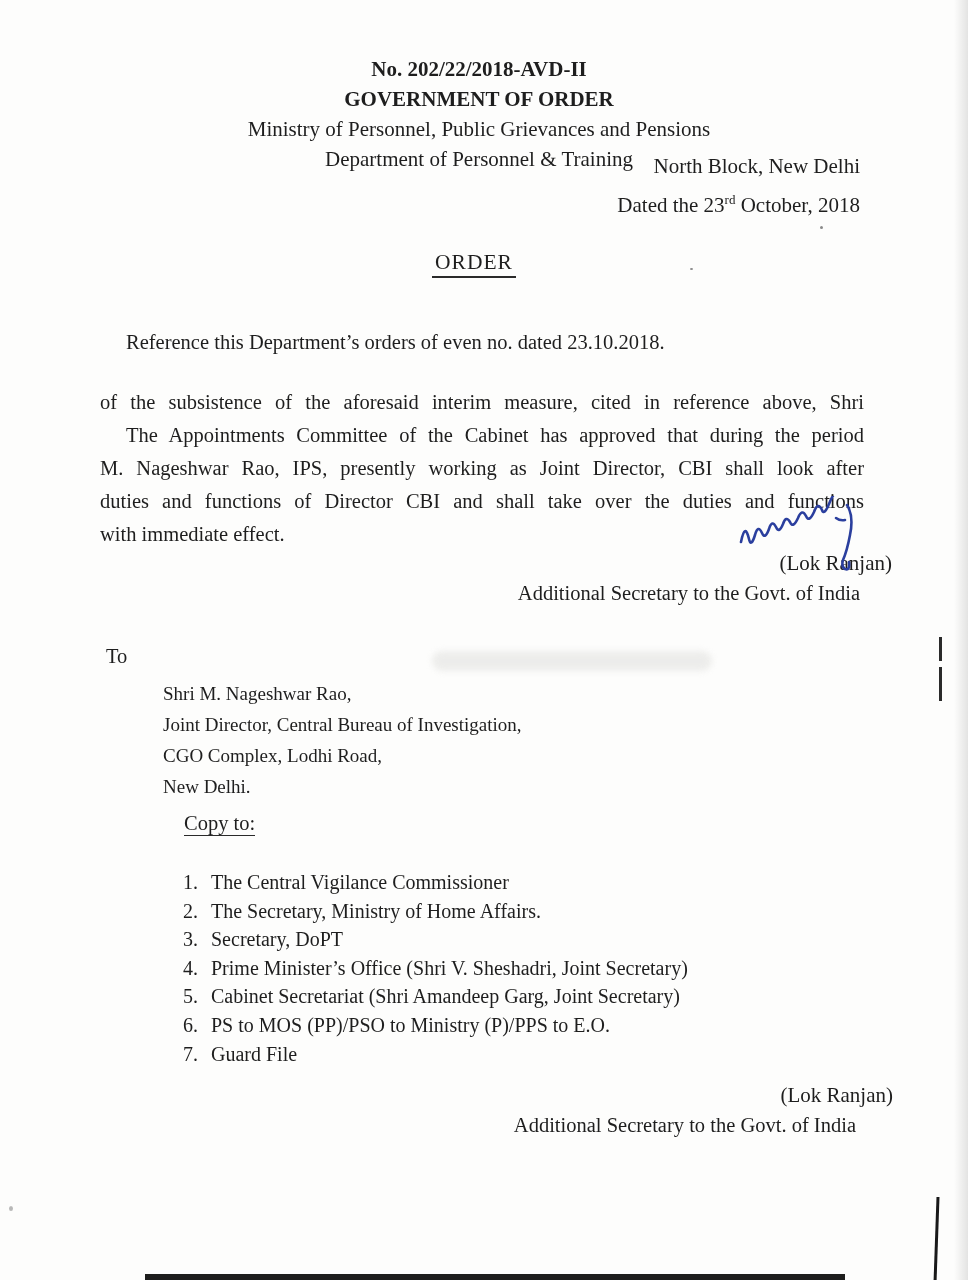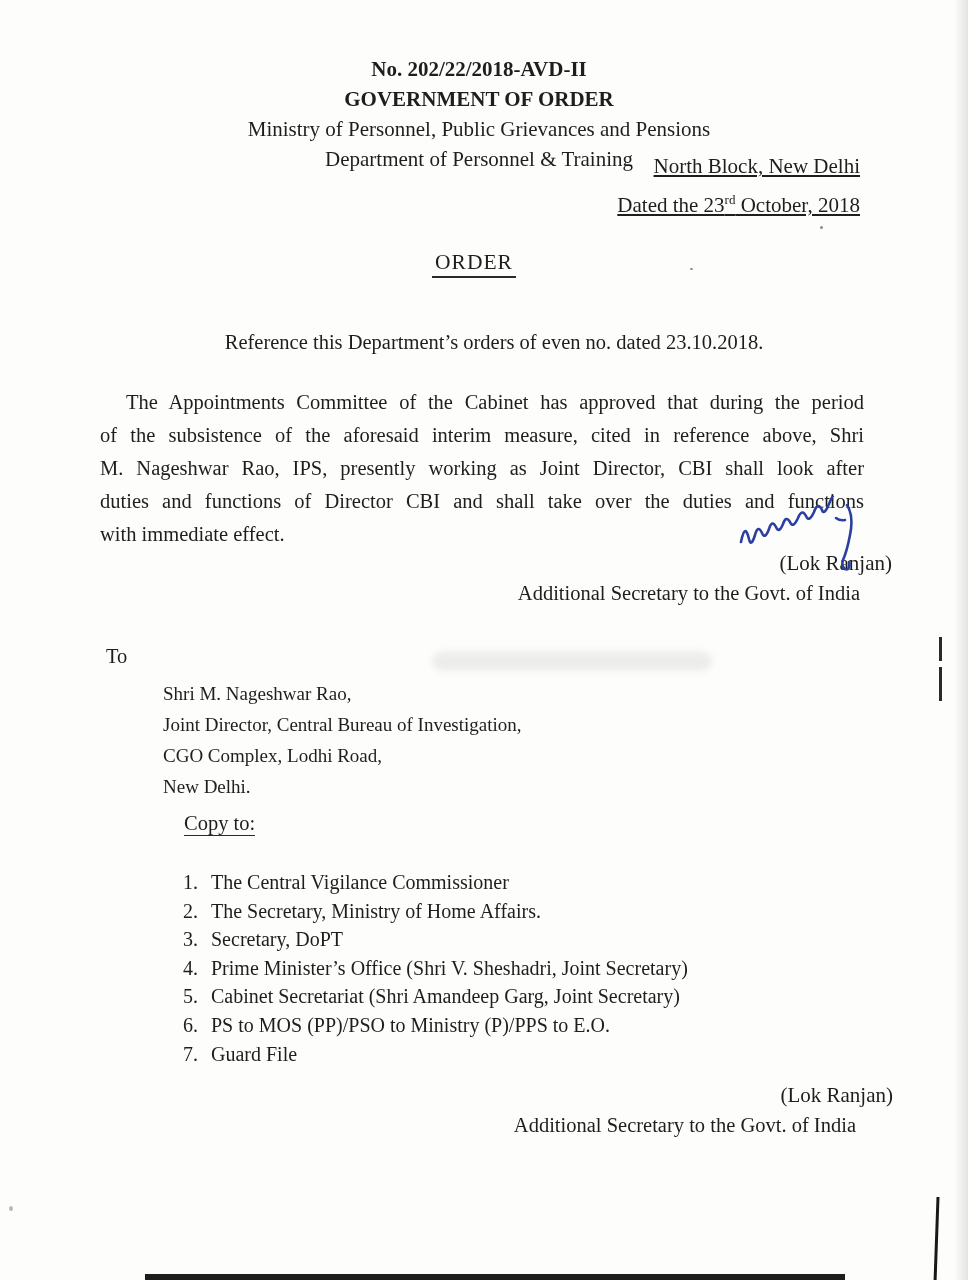--- a/index.html
+++ b/index.html
@@ -20,42 +20,40 @@
     font-size: 21px;
     margin-top: 40px;
   }
   .header .bold { font-weight: bold; }
   .dateblock {
     position: absolute;
     top: 150px; right: 108px;
     text-align: right;
     font-size: 21px;
     line-height: 33px;
-    text-decoration: underline;
   }
   .dateblock sup { font-size: 13px; }
   .order-wrap {
     position: absolute;
     top: 250px; left: 0; right: 20px;
     text-align: center;
   }
   .order-heading {
     display: inline-block;
     font-size: 21.5px;
     font-weight: normal;
     letter-spacing: 1px;
     border-bottom: 2.5px solid #2a2a2a;
     padding: 0 3px 1px 3px;
   }
   .para-ref {
     position: absolute;
     top: 331px; left: 100px; right: 106px;
     font-size: 20.5px;
     text-indent: 26px;
-    text-align: center;
   }
   .para-body {
     position: absolute;
     top: 386px; left: 100px; right: 104px;
     font-size: 20.5px;
     line-height: 33px;
   }
   .jline { text-align: justify; text-align-last: justify; }
   .jline.first { text-indent: 26px; }
   .jline.last { text-align: left; text-align-last: left; }
@@ -154,22 +152,22 @@
     <div><span>Dated the 23</span><sup>rd</sup><span> October, 2018</span></div>
   </div>
 
   <div class="order-wrap">
     <span class="order-heading">ORDER</span>
   </div>
 
   <div class="para-ref">Reference this Department’s orders of even no. dated 23.10.2018.</div>
 
   <div class="para-body">
+    <div class="jline">of the subsistence of the aforesaid interim measure, cited in reference above, Shri</div>
     <div class="jline first">The Appointments Committee of the Cabinet has approved that during the period</div>
-    <div class="jline">of the subsistence of the aforesaid interim measure, cited in reference above, Shri</div>
     <div class="jline">M. Nageshwar Rao, IPS, presently working as Joint Director, CBI shall look after</div>
     <div class="jline">duties and functions of Director CBI and shall take over the duties and functions</div>
     <div class="jline last">with immediate effect.</div>
   </div>
 
   <svg class="sig-svg" viewBox="0 0 150 85" aria-hidden="true">
     <g fill="none" stroke="#2b3f9e" stroke-width="2.6" stroke-linecap="round" stroke-linejoin="round">
       <path d="M6,46 q4,-20 8,-3 q2,9 6,-4 q3,-11 7,-2 q3,7 7,-4 q3,-10 7,-2 q3,7 7,-3 q3,-9 7,-2 q3,7 8,-4 q4,-10 8,-2 q3,7 8,-4 q4,-11 8,-2 q2,6 7,-6 q4,-10 9,-15 l5,-9"></path>
       <path d="M112,9 q7,11 3,30 q-3,16 -7,25 q-2,7 2,9 q5,2 4,-7"></path>
       <path d="M101,22 q4,3 9,2"></path>

